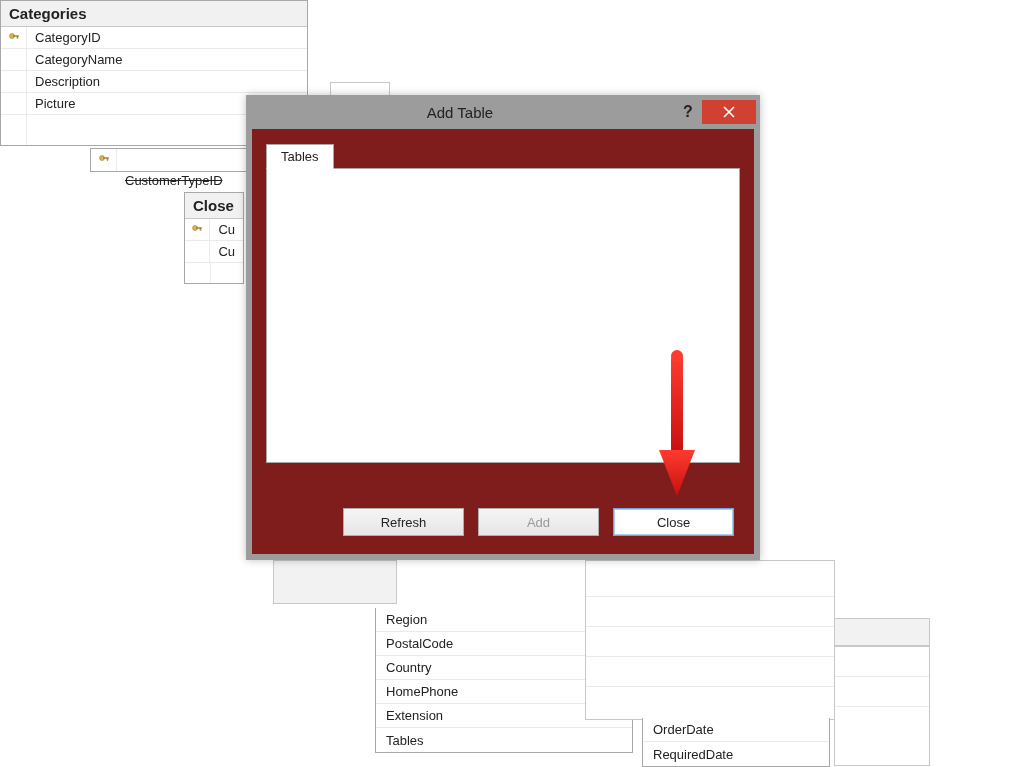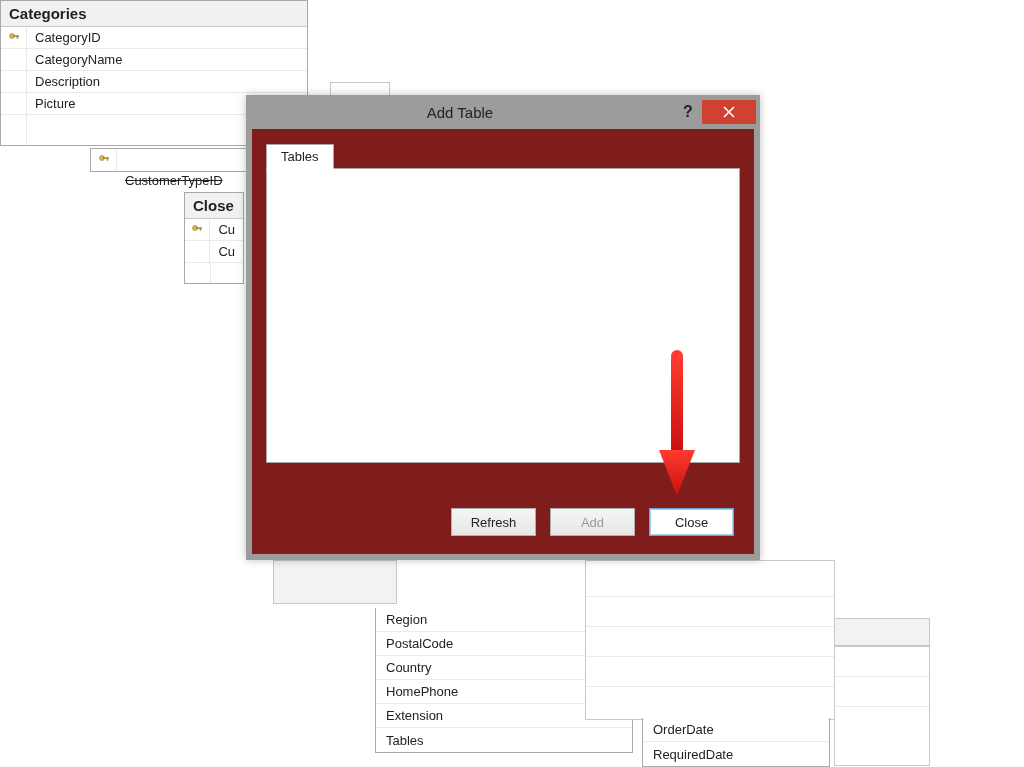--- a/index.html
+++ b/index.html
@@ -130,21 +130,21 @@
     height: 295px;
   }
   .btn-row {
     position: absolute;
     right: 20px;
     bottom: 18px;
     display: flex;
     gap: 14px;
   }
   .btn {
-    width: 85px;
+    width: 121px;
     height: 28px;
     border: 1px solid #aeaeae;
     background: linear-gradient(#f5f5f5,#e6e6e6);
     display: flex;
     align-items: center;
     justify-content: center;
     font-size: 13px;
   }
   .btn.disabled { color: #9a9a9a; }
   .btn.focus {

